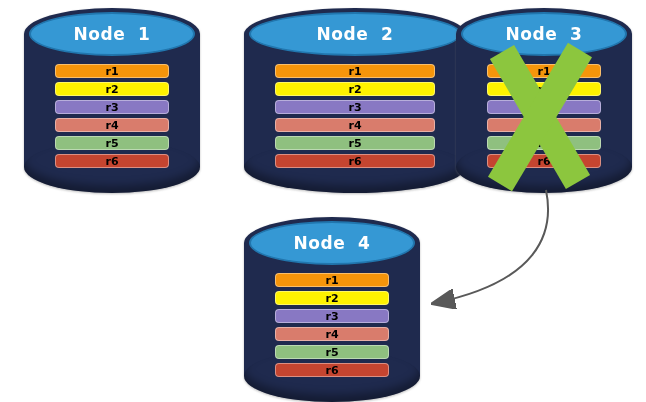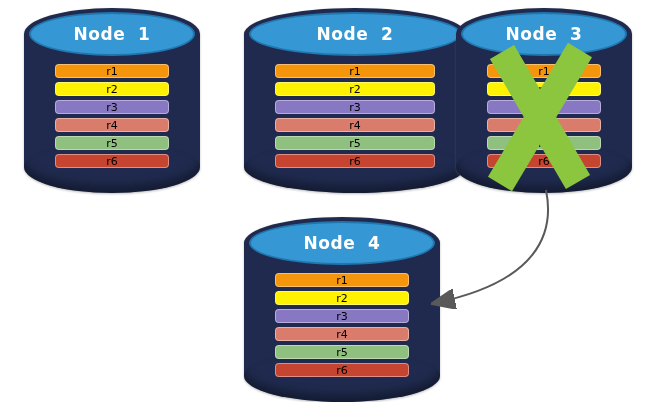--- a/index.html
+++ b/index.html
@@ -9,21 +9,21 @@
     font-family:"DejaVu Sans","Liberation Sans",sans-serif;
     border-radius:24px;
   }
   .node{
     position:absolute;width:176px;height:185px;
     filter:drop-shadow(0 1px 1px rgba(110,110,110,.45));
   }
   .pos-node1{left:24px;top:8px;}
   .pos-node2{left:244px;top:8px;padding-left:46px;}
   .pos-node3{left:456px;top:8px;}
-  .pos-node4{left:244px;top:217px;padding-left:20px;}
+  .pos-node4{left:244px;top:217px;}
   .cyl-rim,.cyl-bottom{
     position:absolute;left:0;right:0;height:52px;border-radius:50%;
     background:var(--cylinder-navy,#1F2A4E);
   }
   .cyl-rim{top:0;}
   .cyl-bottom{bottom:0;box-shadow:inset 0 -7px 9px rgba(0,0,0,.35);}
   .cyl-mid{
     position:absolute;left:0;right:0;top:26px;bottom:26px;
     background:var(--cylinder-navy,#1F2A4E);
   }
@@ -39,21 +39,21 @@
     font-weight:bold;font-size:17px;letter-spacing:.5px;white-space:pre;
   }
   .bars{
     position:absolute;left:31px;right:31px;top:56px;z-index:2;
     display:flex;flex-direction:column;gap:4px;
   }
   .bar{
     height:14px;border-radius:4px;box-sizing:border-box;
     border:1px solid rgba(255,255,255,.4);
     display:flex;align-items:center;justify-content:center;
-    font-size:11px;font-weight:normal;line-height:1;
+    font-size:11px;font-weight:bold;line-height:1;
     color:var(--record-label-color,#000);
   }
   .xmark{position:absolute;left:0;top:0;width:176px;height:185px;z-index:5;overflow:visible;}
   .xmark line{stroke:var(--x-green,#8CC63E);stroke-width:28;stroke-linecap:butt;}
   .arrow{position:absolute;left:415px;top:186px;z-index:1;}
   .arrow path{stroke:var(--arrow-gray,#595959);}
 </style>
 </head>
 <body>
 

